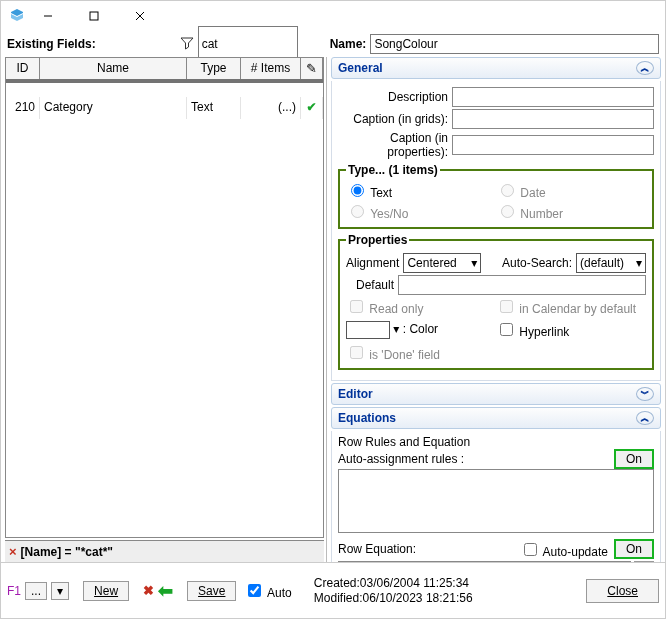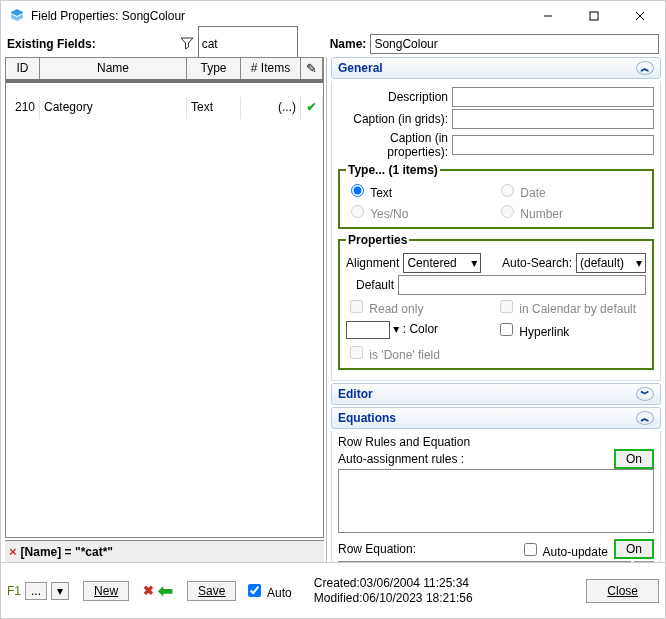--- a/index.html
+++ b/index.html
@@ -59,21 +59,20 @@
 <body>
 
 <div class="window">
   <div class="titlebar">
     <svg viewBox="0 0 16 16">
         <g fill="#3a9bdc">
           <path d="M8 1l6 3v1l-6 3-6-3V4z"></path>
           <path d="M2 6l6 3 6-3v4l-6 3-6-3z" fill="#7fc3ee"></path>
         </g>
       </svg>
-    <span class="titlebar-title">Field Properties: SongColour</span>
     <div class="tb-btn">
         <svg viewBox="0 0 10 10">
           <line x1="1" y1="5" x2="9" y2="5" stroke="#000"></line>
         </svg>
       </div>
     <div class="tb-btn">
         <svg viewBox="0 0 10 10">
           <rect x="1" y="1" width="8" height="8" fill="none" stroke="#000"></rect>
         </svg>
       </div>
@@ -208,21 +207,21 @@
           <input class="eq-input" value="=PlaylistColour( [Category] )" style="">
           <span class="icon-btn">
               <span class="green-arrow">↻</span>
             </span>
         </div>
       </div>
     </div>
   </div>
 
   <div class="statusbar">
-    <span style="color:#4d7c0f">F1</span>
+    <span style="color:#a21caf">F1</span>
     <button class="mini">...</button>
     <button class="mini">▾</button>
     <span style="width:6px"></span>
     <button class="btn"><span class="btn-u">New</span></button>
     <span style="width:6px"></span>
     <span class="red-x">✖</span>
     <span class="green-arrow" style="font-size:18px">⬅</span>
     <span style="width:6px"></span>
     <button class="btn"><span class="btn-u">Save</span></button>
     <label style="margin-left:4px"><input type="checkbox" checked="" style=""> <span>Auto</span></label>

